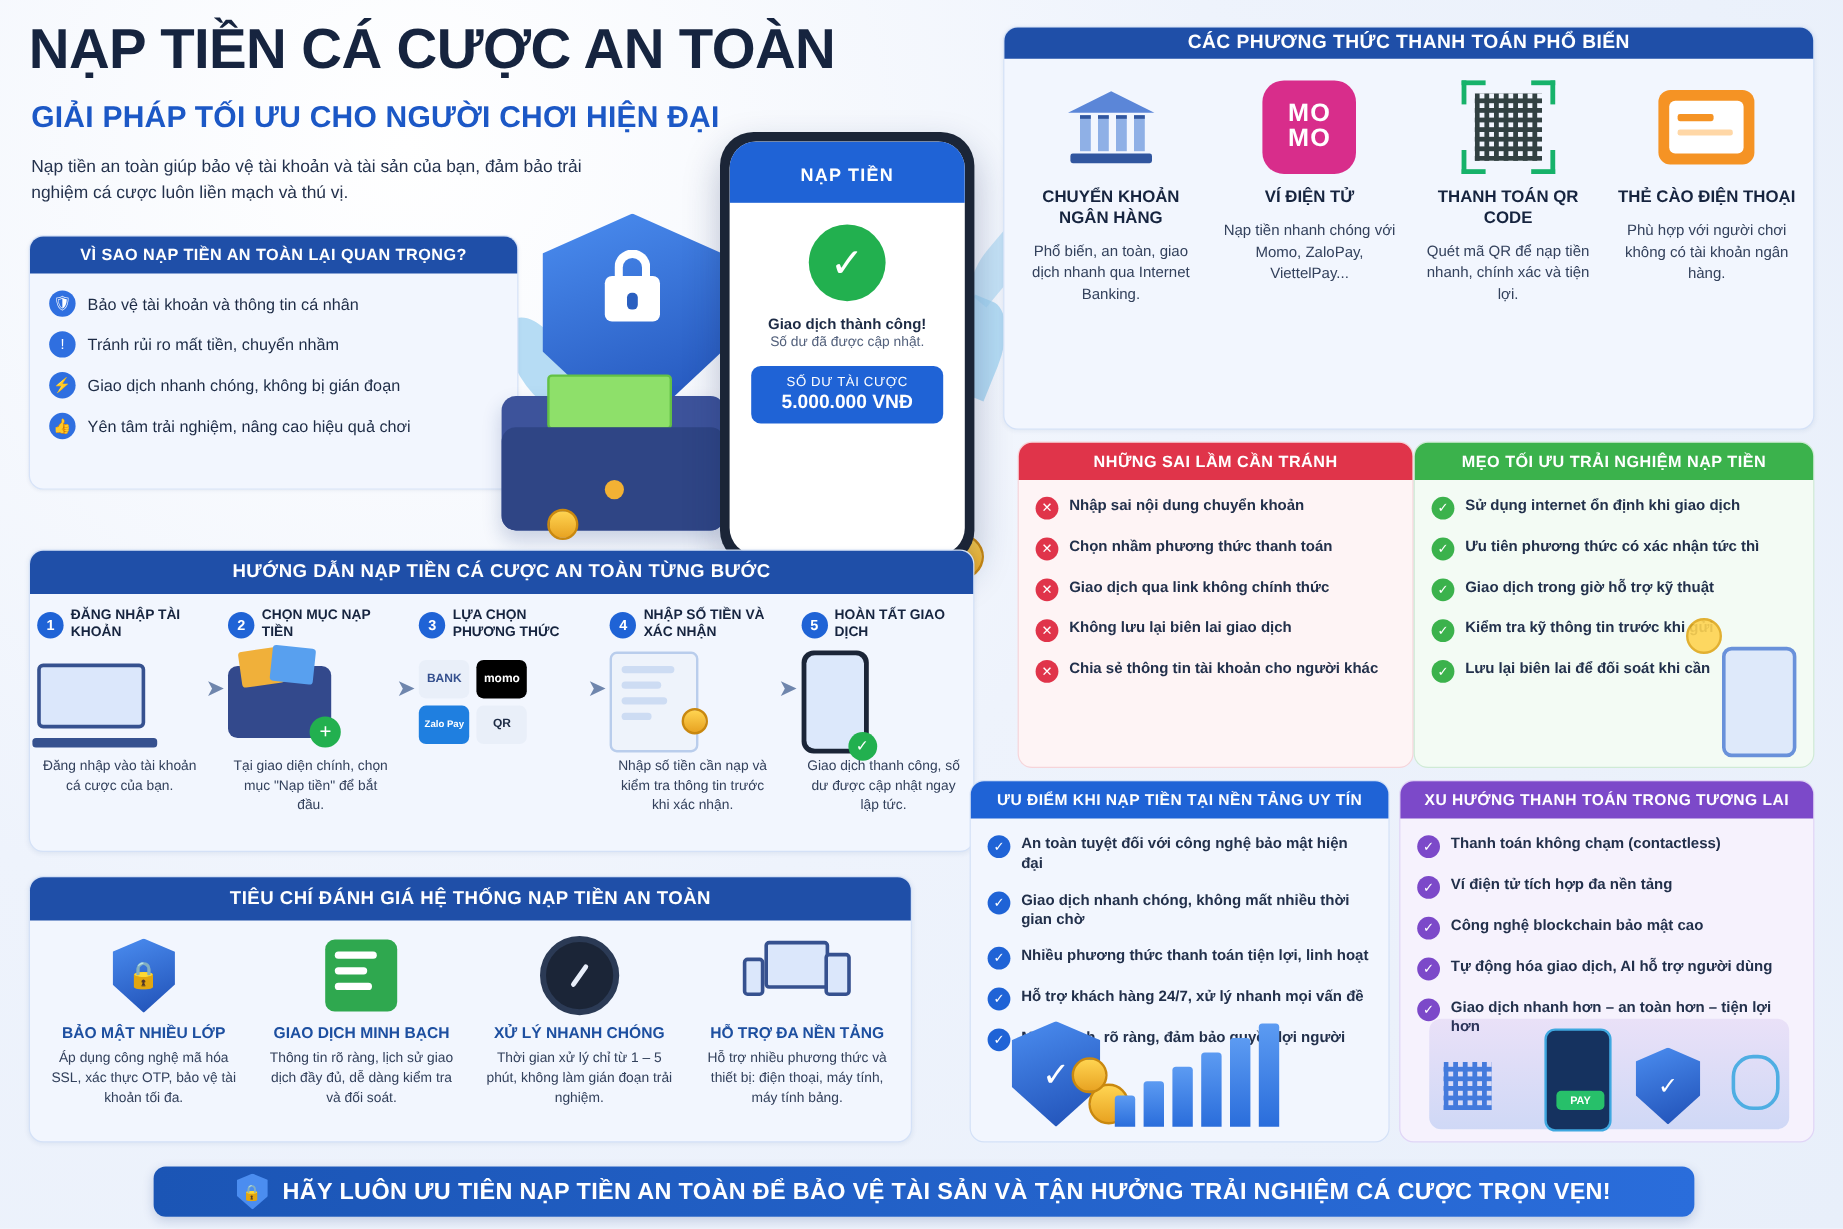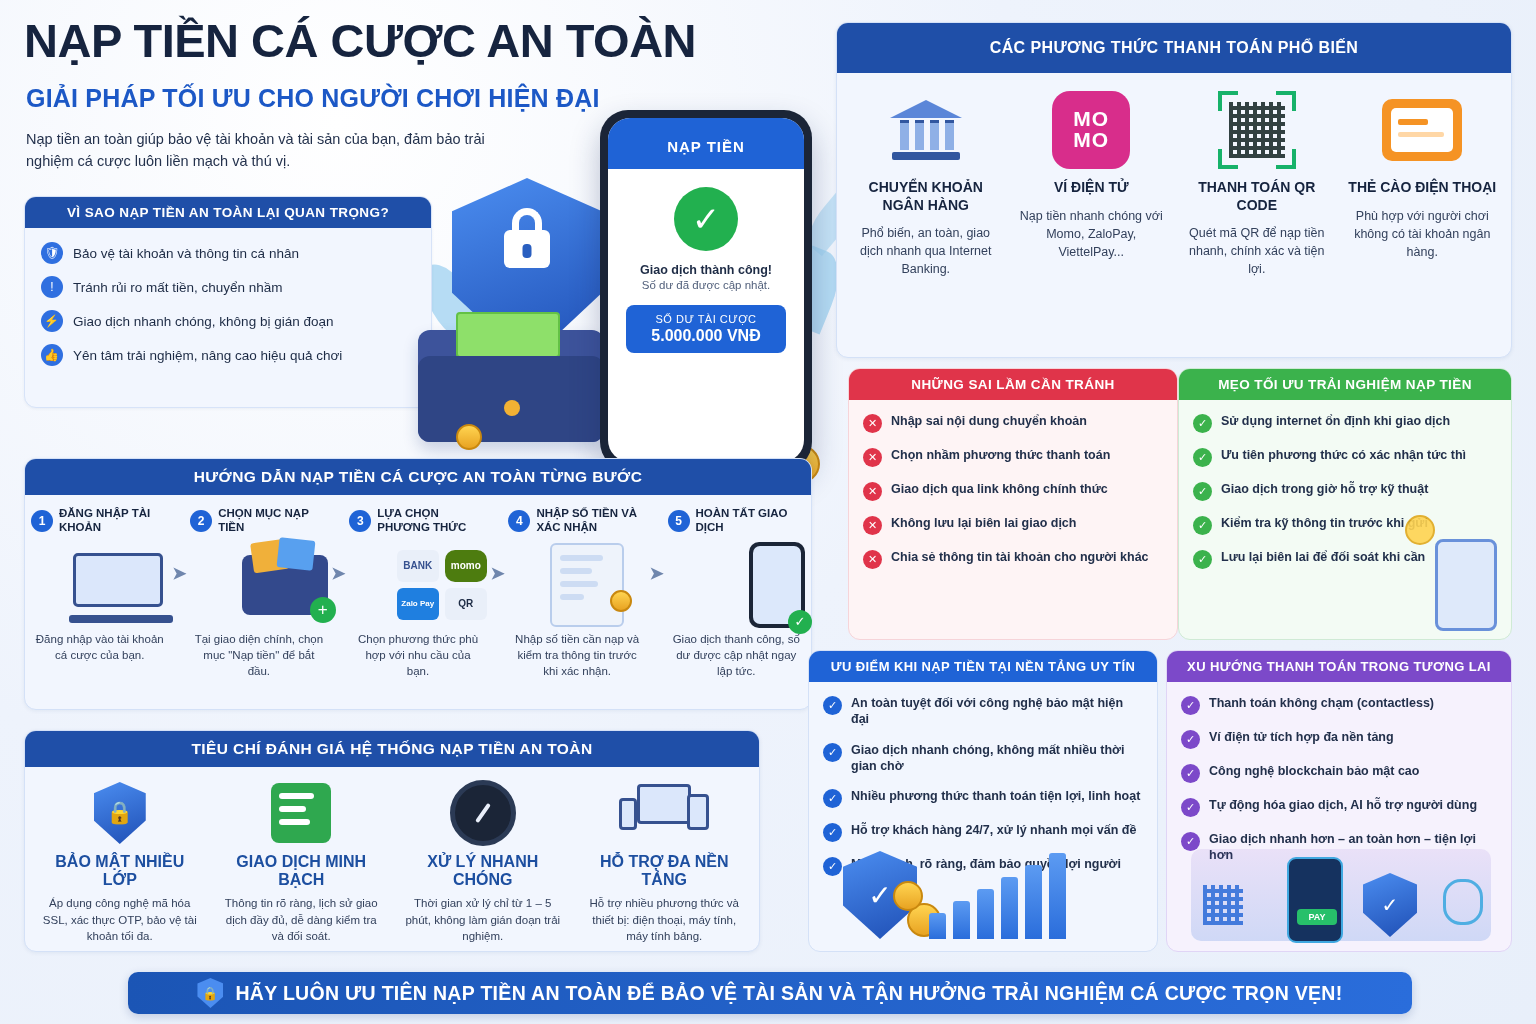--- a/index.html
+++ b/index.html
@@ -46,21 +46,21 @@
   .why-item { display:flex; align-items:center; gap:10px; padding:6px 16px; }
   .why-item .ic {
     width:22px; height:22px; border-radius:50%; background:#2f6fe0; color:#fff;
     display:flex; align-items:center; justify-content:center; font-size:12px; flex:0 0 22px;
   }
   .why-item .tx { font-size:13.5px; color:#1d2b45; }
 
   
   #pay-card { left:836px; top:22px; width:676px; height:336px;
     background:#f2f6fe; border:1px solid #d4e1f7; box-shadow:0 1px 4px rgba(20,50,110,.07); }
-  #pay-hdr { background:#1f4fa8; border-radius:11px 11px 0 0; padding:16px 0; font-size:16px; }
+  #pay-hdr { background:#1f4fa8; border-radius:11px 11px 0 0; padding:4px 0; font-size:16px; }
   .pay-grid { display:flex; padding:14px 6px 0 6px; }
   .pay-col { flex:1; text-align:center; padding:0 8px; }
   .pay-col .glyph { height:86px; display:flex; align-items:center; justify-content:center; }
   .pay-col .t { font-size:14px; font-weight:bold; color:#16243f; text-transform:uppercase; line-height:1.25; margin-top:6px; }
   .pay-col .d { font-size:12.5px; color:#33415c; line-height:1.45; margin-top:10px; }
 
   
   .bank { width:72px; height:60px; position:relative; }
   .bank .roof { position:absolute; left:0; top:0; width:0; height:0;
     border-left:36px solid transparent; border-right:36px solid transparent; border-bottom:18px solid #5b86d8; }
@@ -124,21 +124,21 @@
   
   #steps-card { left:24px; top:458px; width:788px; height:252px;
     background:#f2f6fe; border:1px solid #d4e1f7; box-shadow:0 1px 4px rgba(20,50,110,.07); }
   #steps-hdr { background:#1f4fa8; border-radius:11px 11px 0 0; padding:9px 0; font-size:15.5px; }
   .steps-row { display:flex; align-items:flex-start; padding:12px 6px 0 6px; }
   .step { width:140px; text-align:center; }
   .step .head { display:flex; align-items:center; justify-content:center; gap:6px; }
   .step .num { width:22px; height:22px; border-radius:50%; background:#1f63d6; color:#fff;
     font-size:12px; font-weight:bold; display:flex; align-items:center; justify-content:center; flex:0 0 22px; }
   .step .title { font-size:11.5px; font-weight:bold; color:#16243f; text-transform:uppercase; text-align:left; line-height:1.2; }
-  .step .art { height:92px; display:flex; align-items:center; justify-content:flex-end; margin-top:4px; }
+  .step .art { height:92px; display:flex; align-items:center; justify-content:flex-start; margin-top:4px; }
   .step .desc { font-size:11.5px; color:#33415c; line-height:1.4; padding:0 4px; }
   .arrow { width:22px; padding-top:56px; text-align:center; color:#6f86ad; font-size:17px; font-weight:bold; }
 
   .laptop { width:96px; height:64px; position:relative; }
   .laptop .sc { width:90px; height:54px; background:#dbe7fb; border:3px solid #36518f; border-radius:5px; }
   .laptop .ba { position:absolute; left:-4px; bottom:-6px; width:104px; height:8px; background:#36518f; border-radius:3px; }
   .wal2 { width:86px; height:60px; background:#33498c; border-radius:8px; position:relative; }
   .wal2 .c1 { position:absolute; left:10px; top:-14px; width:36px; height:30px; background:#f0b03a; border-radius:3px; transform:rotate(-8deg); }
   .wal2 .c2 { position:absolute; left:36px; top:-16px; width:36px; height:30px; background:#58a0ef; border-radius:3px; transform:rotate(6deg); }
   .wal2 .plus { position:absolute; right:-8px; bottom:-8px; width:26px; height:26px; border-radius:50%;
@@ -153,21 +153,21 @@
   .phone2 .ok { position:absolute; right:-7px; bottom:-6px; width:24px; height:24px; border-radius:50%;
     background:#22b04f; color:#fff; font-size:13px; display:flex; align-items:center; justify-content:center; }
 
   
   #crit-card { left:24px; top:730px; width:736px; height:222px;
     background:#f2f6fe; border:1px solid #d4e1f7; box-shadow:0 1px 4px rgba(20,50,110,.07); }
   #crit-hdr { background:#1f4fa8; border-radius:11px 11px 0 0; padding:9px 0; font-size:15.5px; }
   .crit-row { display:flex; padding:12px 4px 0 4px; }
   .crit { flex:1; text-align:center; padding:0 8px; }
   .crit .art { height:68px; display:flex; align-items:center; justify-content:center; }
-  .crit .t { font-size:16px; font-weight:bold; color:#1d4fa0; text-transform:uppercase; margin-top:6px; }
+  .crit .t { font-size:13px; font-weight:bold; color:#1d4fa0; text-transform:uppercase; margin-top:6px; }
   .crit .d { font-size:11.5px; color:#33415c; line-height:1.45; margin-top:6px; }
   .shield-sm { width:52px; height:62px; background:linear-gradient(160deg,#4b8df0,#1f4fb5);
     clip-path:polygon(50% 0,100% 18%,100% 62%,50% 100%,0 62%,0 18%);
     display:flex; align-items:center; justify-content:center; color:#fff; font-size:22px; }
   .note-g { width:60px; height:60px; background:#2fa84f; border-radius:8px; padding:10px 8px; position:relative; }
   .note-g .l { height:6px; background:#fff; border-radius:3px; margin-bottom:7px; }
   .gauge { width:66px; height:66px; border-radius:50%; background:#1b2537; border:5px solid #2b3a55;
     display:flex; align-items:center; justify-content:center; }
   .gauge .nd { width:4px; height:22px; background:#e8eef9; transform:rotate(35deg); border-radius:2px; }
   .multi { width:90px; height:58px; position:relative; }
@@ -378,26 +378,25 @@
       <div class="arrow">➤</div>
 
       <div class="step">
         <div class="head">
           <span class="num">3</span>
           <span class="title">LỰA CHỌN PHƯƠNG THỨC</span>
         </div>
         <div class="art">
           <div class="mini-grid">
             <div class="mini" style="background:#e9eff9;color:#36518f;">BANK</div>
-            <div class="mini" style="background:#4d7c0f;border-radius:10px;">momo</div>
+            <div class="mini" style="background:#000000;">momo</div>
             <div class="mini" style="background:#1f7fe0;font-size:8px;">Zalo Pay</div>
             <div class="mini" style="background:#e9eff9;color:#1d2b45;">QR</div>
           </div>
         </div>
-        <div class="desc">Chọn phương thức phù hợp với nhu cầu của bạn.</div>
       </div>
       <div class="arrow">➤</div>
 
       <div class="step">
         <div class="head">
           <span class="num">4</span>
           <span class="title">NHẬP SỐ TIỀN VÀ XÁC NHẬN</span>
         </div>
         <div class="art">
           <div class="doc">

